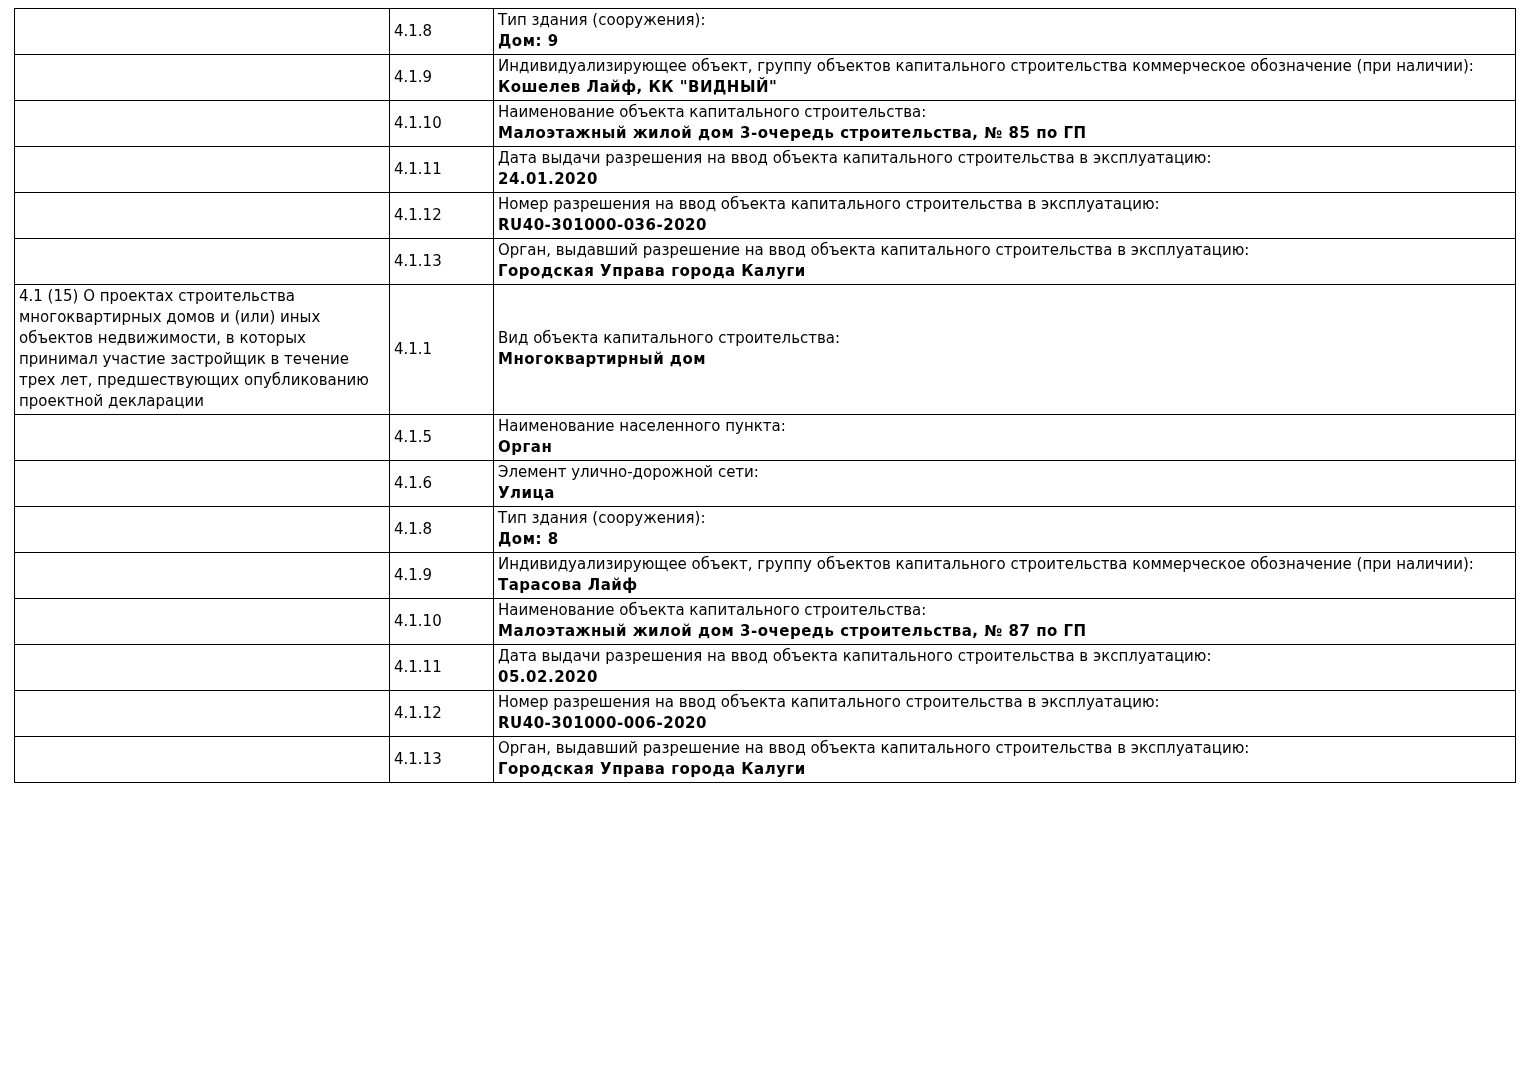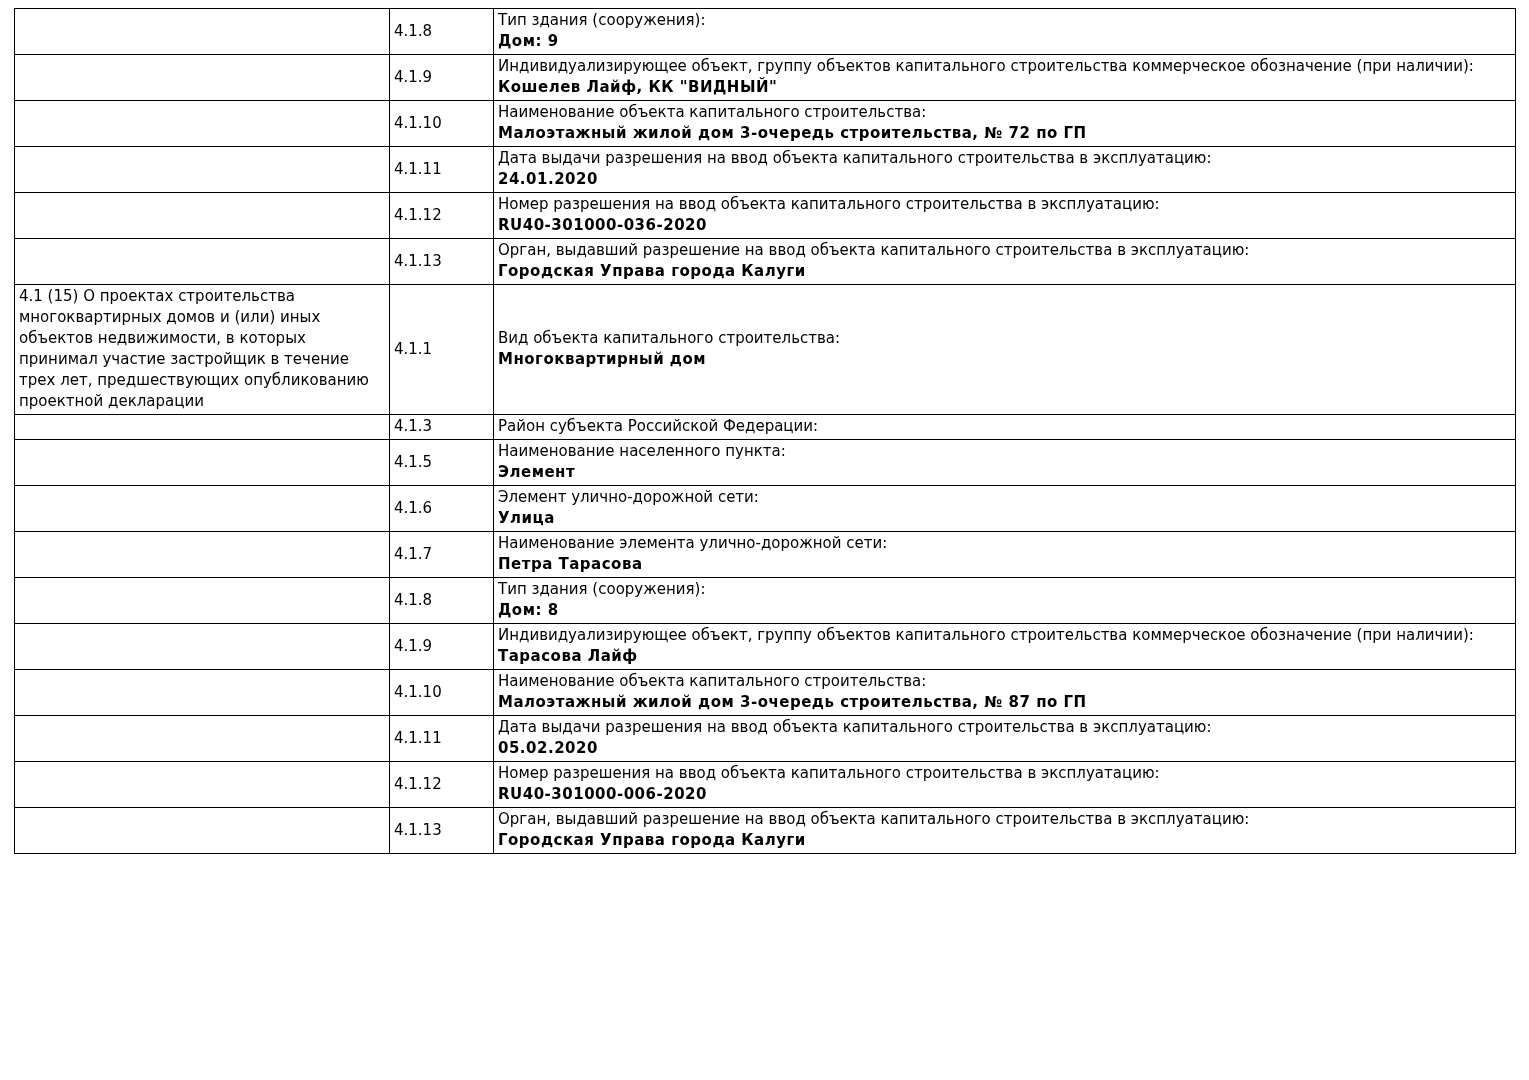--- a/index.html
+++ b/index.html
@@ -82,21 +82,21 @@
   </tr>
         <tr>
     <td class="section-cell">
       <span></span>
     </td>
     <td class="code-cell">
       <span>4.1.10</span>
     </td>
     <td class="content-cell">
       <div class="field-label">Наименование объекта капитального строительства:</div>
-      <div class="field-value">Малоэтажный жилой дом 3-очередь строительства, № 72 по ГП</div>
+      <div class="field-value">Малоэтажный жилой дом 3-очередь строительства, № 85 по ГП</div>
     </td>
   </tr>
         <tr>
     <td class="section-cell">
       <span></span>
     </td>
     <td class="code-cell">
       <span>4.1.11</span>
     </td>
     <td class="content-cell">
@@ -138,61 +138,37 @@
     <td class="content-cell">
       <div class="field-label">Вид объекта капитального строительства:</div>
       <div class="field-value">Многоквартирный дом</div>
     </td>
   </tr>
         <tr>
     <td class="section-cell">
       <span></span>
     </td>
     <td class="code-cell">
-      <span>4.1.3</span>
-    </td>
-    <td class="content-cell">
-      <div class="field-label">Район субъекта Российской Федерации:</div>
-
-    </td>
-  </tr>
-        <tr>
-    <td class="section-cell">
-      <span></span>
-    </td>
-    <td class="code-cell">
       <span>4.1.5</span>
     </td>
     <td class="content-cell">
       <div class="field-label">Наименование населенного пункта:</div>
-      <div class="field-value">Элемент</div>
+      <div class="field-value">Орган</div>
     </td>
   </tr>
         <tr>
     <td class="section-cell">
       <span></span>
     </td>
     <td class="code-cell">
       <span>4.1.6</span>
     </td>
     <td class="content-cell">
       <div class="field-label">Элемент улично-дорожной сети:</div>
       <div class="field-value">Улица</div>
-    </td>
-  </tr>
-        <tr>
-    <td class="section-cell">
-      <span></span>
-    </td>
-    <td class="code-cell">
-      <span>4.1.7</span>
-    </td>
-    <td class="content-cell">
-      <div class="field-label">Наименование элемента улично-дорожной сети:</div>
-      <div class="field-value">Петра Тарасова</div>
     </td>
   </tr>
         <tr>
     <td class="section-cell">
       <span></span>
     </td>
     <td class="code-cell">
       <span>4.1.8</span>
     </td>
     <td class="content-cell">

